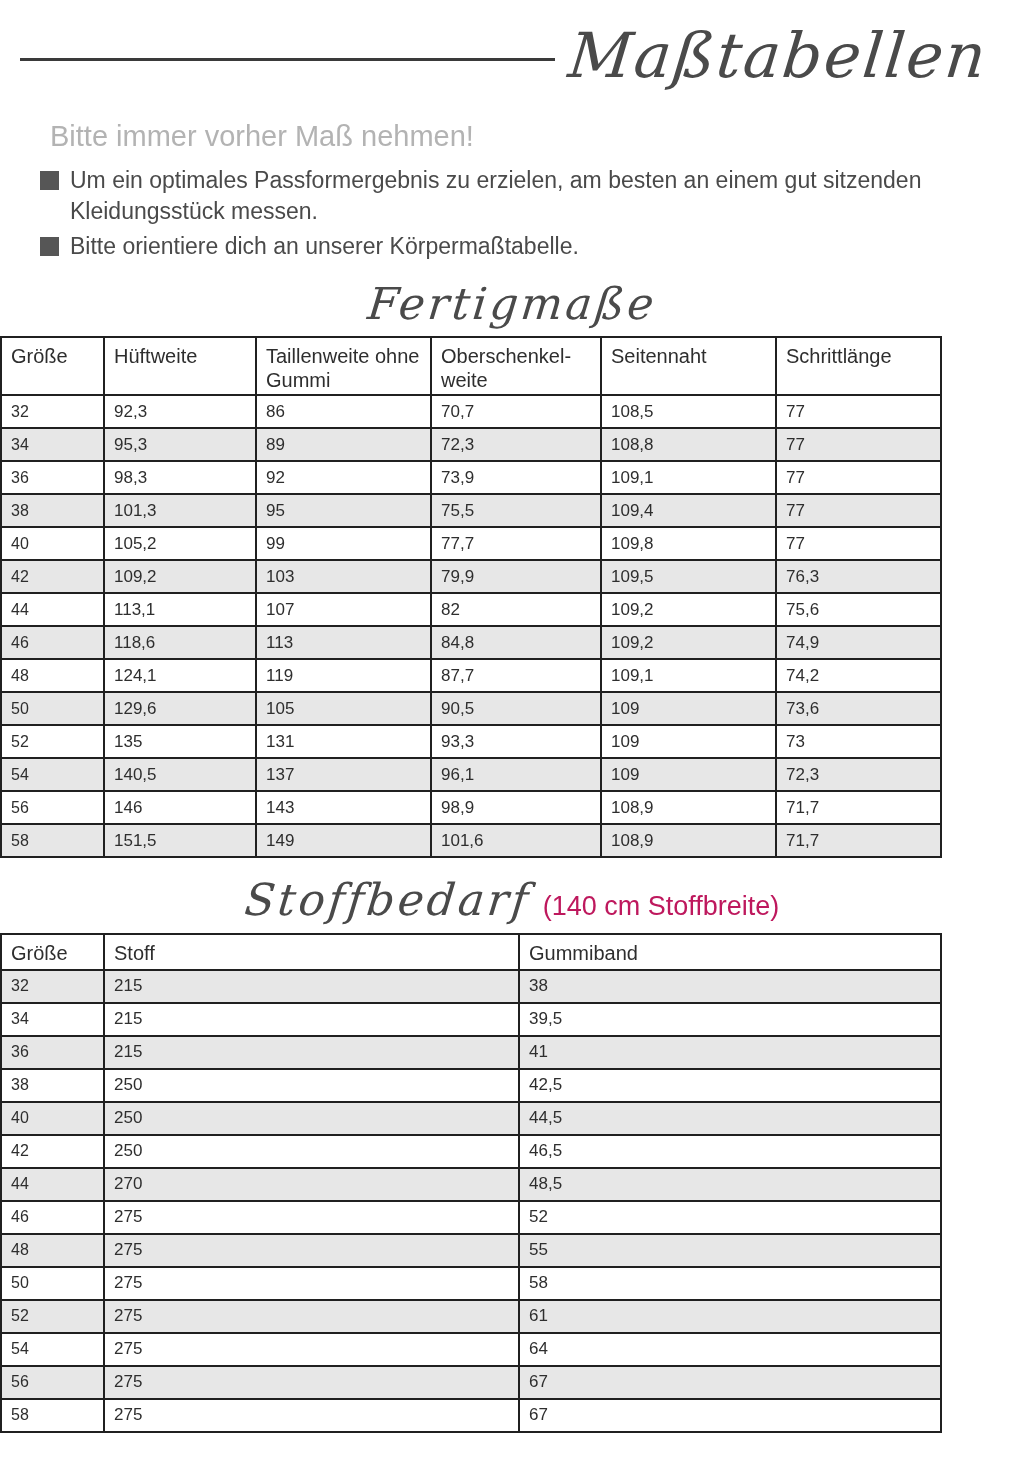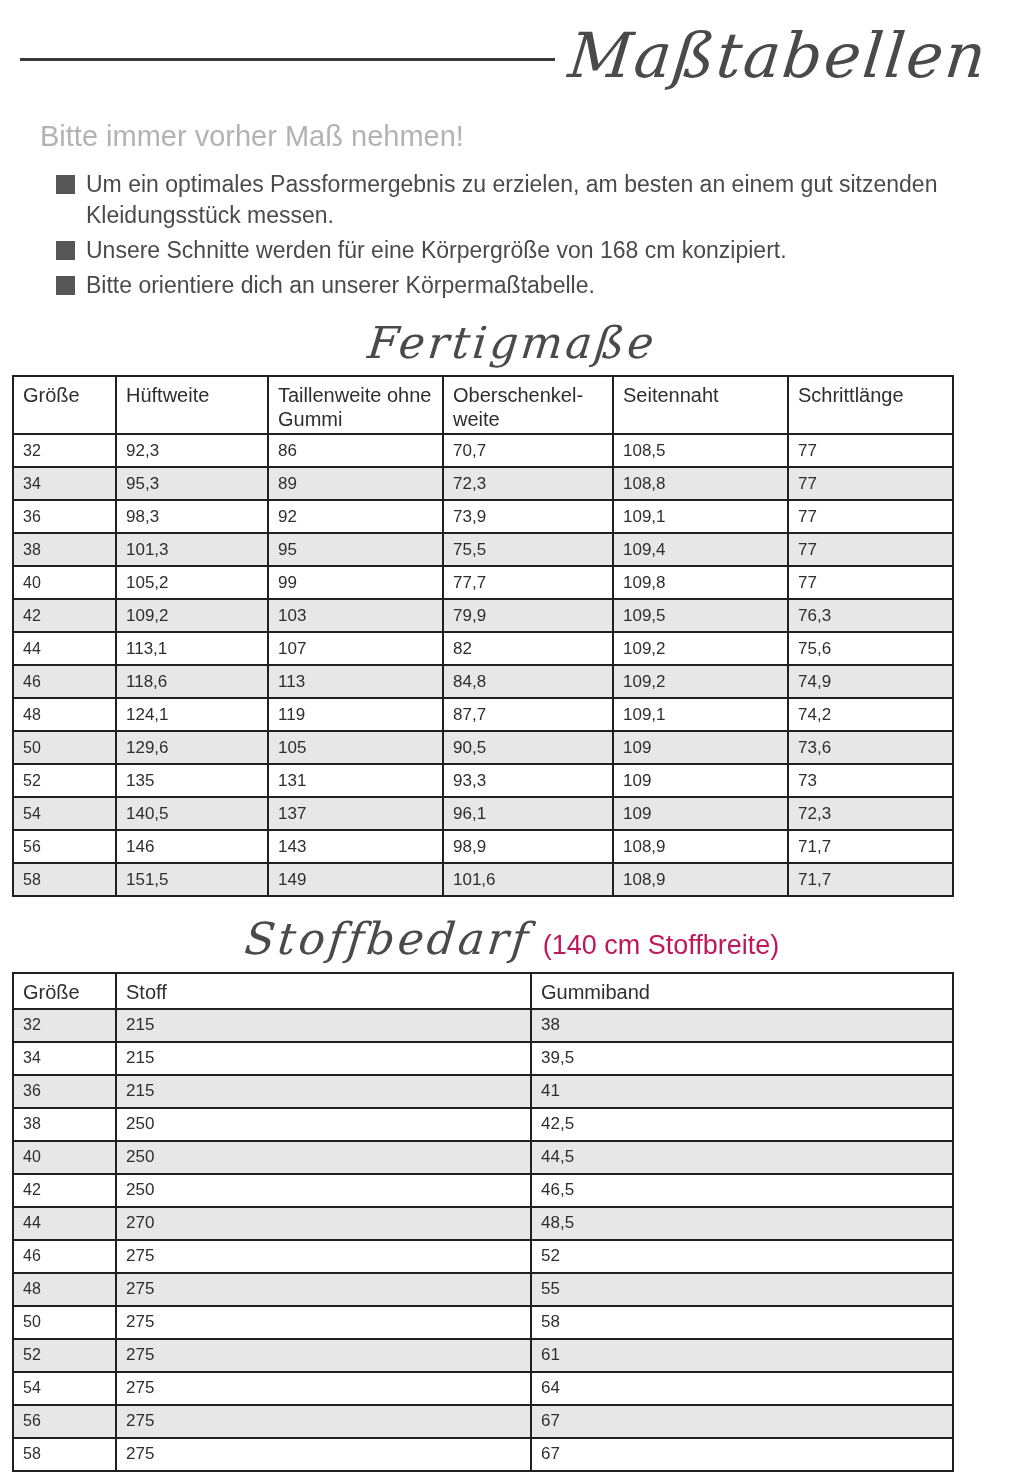--- a/index.html
+++ b/index.html
@@ -37,24 +37,24 @@
     margin-left: 14px;
     letter-spacing: 2px;
     transform: skewX(-6deg);
   }
 
   
   .intro { padding: 14px 30px 0 40px; }
   .intro-heading {
     font-size: 29px;
     color: #b3b3b3;
-    margin: 0 0 12px 0;
+    margin: 0 0 12px 10px;
     font-weight: normal;
   }
-  .bullet-list { margin: 16px; padding: 0; list-style: none; }
+  .bullet-list { margin: 0; padding: 0; list-style: none; }
   .bullet-item {
     position: relative;
     padding-left: 30px;
     font-size: 23px;
     line-height: 31px;
     margin-bottom: 4px;
     color: #4a4a4a;
   }
   .bullet-square {
     position: absolute;
@@ -86,21 +86,20 @@
     font-size: 27px;
     color: #be185d;
     letter-spacing: 0;
   }
 
   
   .meas-table {
     border-collapse: collapse;
     table-layout: fixed;
     width: 940px;
-    margin-left: 12px;
   }
   .meas-table th, .meas-table td {
     border: 2px solid #202020;
     padding: 2px 9px;
     text-align: left;
     vertical-align: middle;
     overflow: hidden;
   }
   .meas-table th {
     font-weight: normal;
@@ -132,24 +131,20 @@
     <div class="masthead-rule"></div>
     <div class="script masthead-title">Maßtabellen</div>
   </div>
 
   <div class="intro">
     <h1 class="intro-heading">Bitte immer vorher Maß nehmen!</h1>
     <ul class="bullet-list">
       <li class="bullet-item">
         <span class="bullet-square"></span>
         <span>Um ein optimales Passformergebnis zu erzielen, am besten an einem gut sitzenden Kleidungsstück messen.</span>
-      </li>
-      <li class="bullet-item">
-        <span class="bullet-square"></span>
-        <span>Unsere Schnitte werden für eine Körpergröße von 168 cm konzipiert.</span>
       </li>
       <li class="bullet-item">
         <span class="bullet-square"></span>
         <span>Bitte orientiere dich an unserer Körpermaßtabelle.</span>
       </li>
     </ul>
   </div>
 
   <div class="section-title">
     <span class="script-word">Fertigmaße</span>

